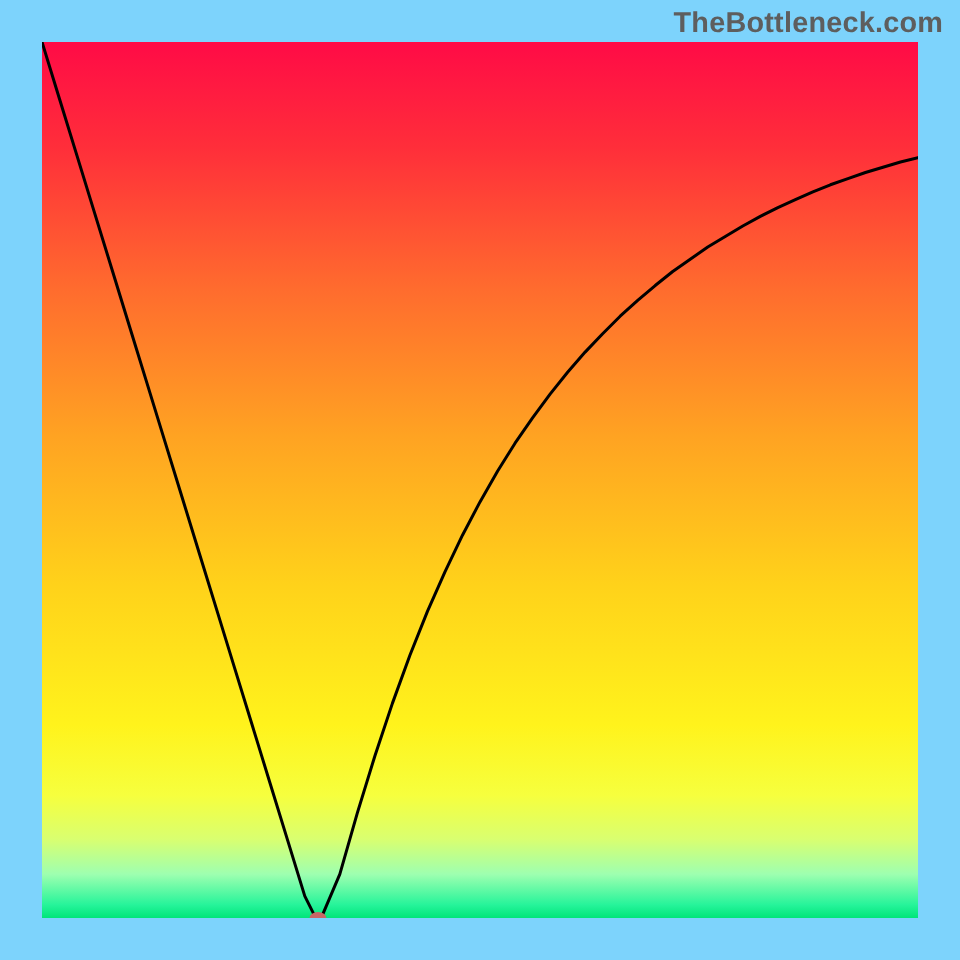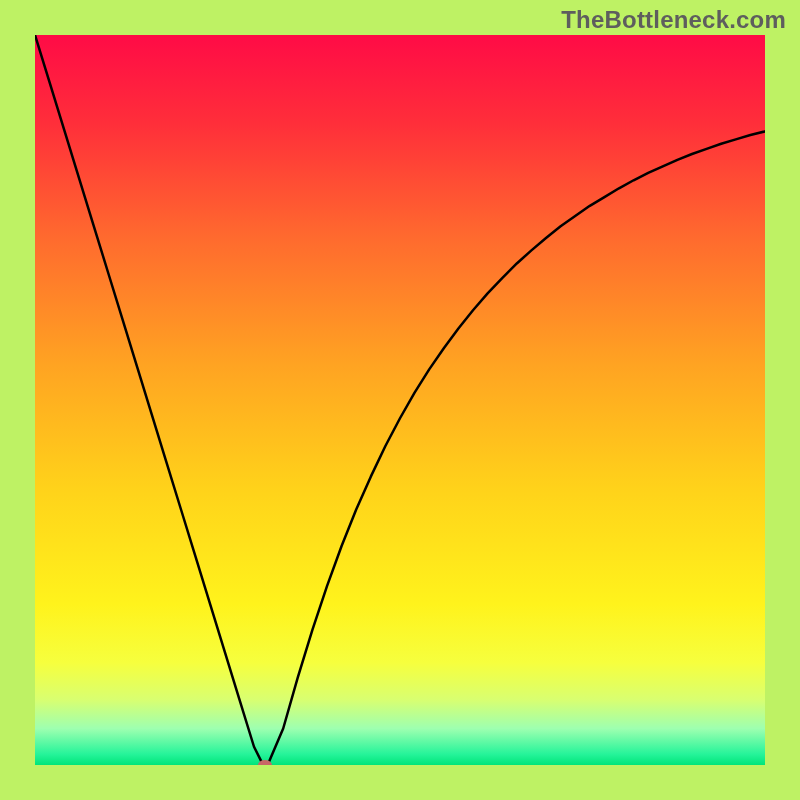--- a/index.html
+++ b/index.html
@@ -7,21 +7,21 @@
     padding: 0;
     width: 800px;
     height: 800px;
     overflow: hidden;
     background: #000;
   }
   .frame {
     position: relative;
     width: 800px;
     height: 800px;
-    background: #bef264;
+    background: #7dd3fc;
   }
   .plot-area {
     position: absolute;
     left: 35px;
     top: 35px;
     width: 730px;
     height: 730px;
     overflow: hidden;
   }
   .watermark {

